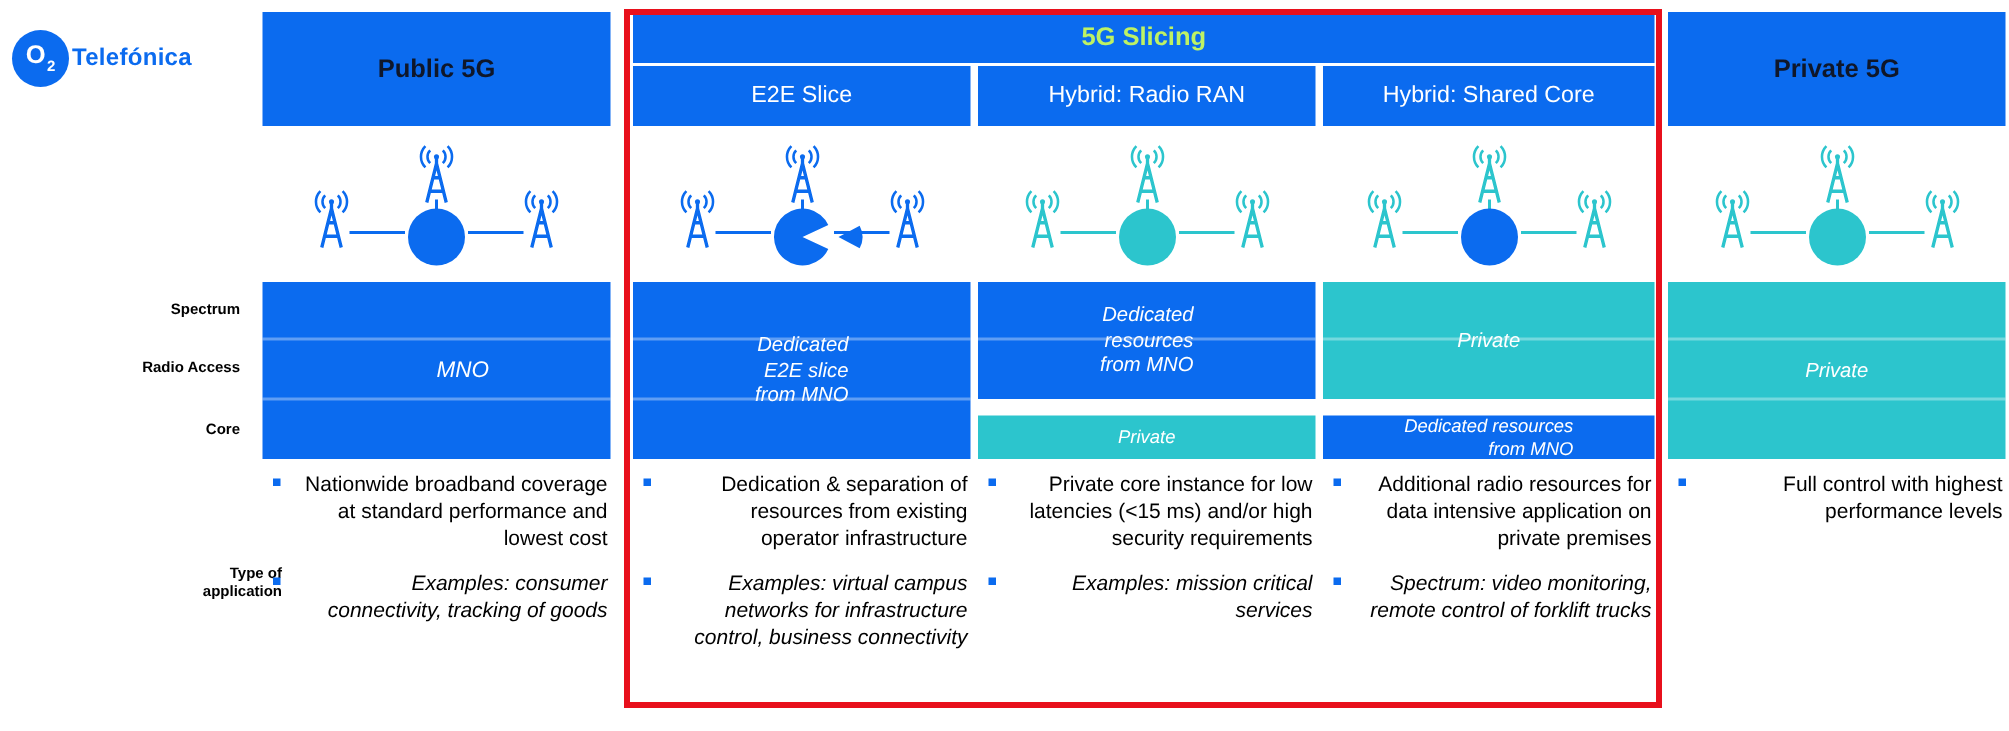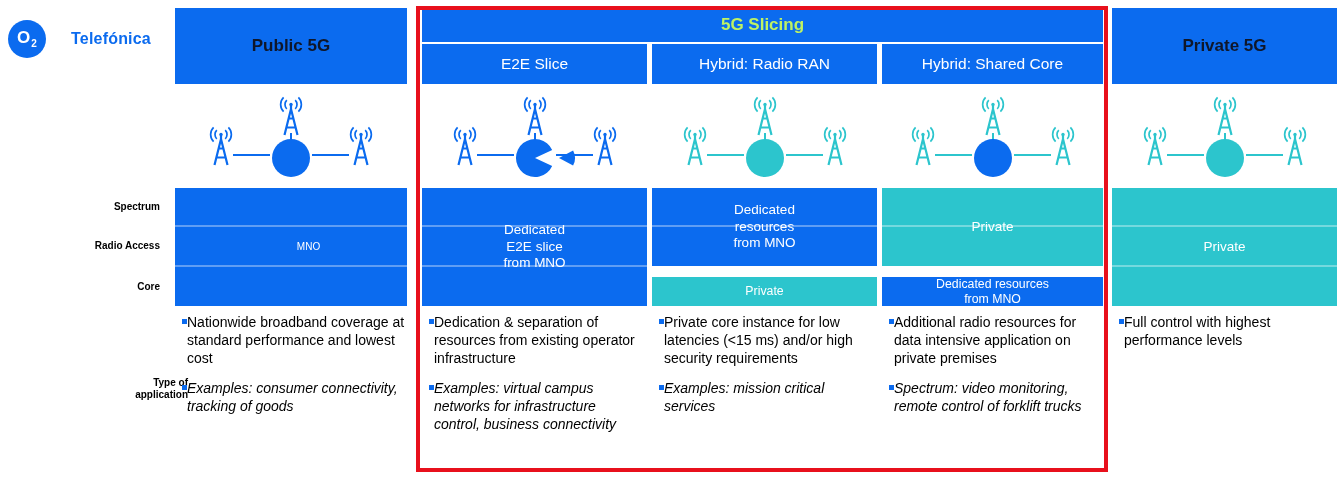--- a/index.html
+++ b/index.html
@@ -3,21 +3,21 @@
 <meta charset="utf-8">
 <style>
   :root{
     --blue:#0b6bef; --teal:#2cc5cd; --red:#e8101c; --text:#000000; --white:#ffffff;
   }
   html,body{margin:0;padding:0;background:#fff;}
   body{font-family:"Liberation Sans", sans-serif; color:var(--text);}
   .page{position:relative;width:1339px;height:487px;background:#fff;overflow:hidden;}
 
   
-  .logo{position:absolute;left:8px;top:20px;display:flex;align-items:center;gap:25px;}
+  .logo{position:absolute;left:8px;top:20px;display:flex;align-items:center;gap:2px;}
   .o2-circle{width:38px;height:38px;border-radius:50%;background:var(--blue);display:flex;align-items:center;justify-content:center;color:#fff;font-weight:bold;font-size:17px;line-height:1;}
   .o2-circle sub{font-size:10px;margin-left:1px;}
   .logo-name{color:var(--blue);font-weight:bold;font-size:16px;letter-spacing:.2px;}
 
   
   .row-label{position:absolute;left:0;width:160px;display:flex;align-items:center;justify-content:flex-end;font-weight:bold;font-size:10px;text-align:right;white-space:pre-line;line-height:1.25;}
   .lab-spectrum{top:188px;height:38px;}
   .lab-radio{top:227px;height:39px;}
   .lab-core{top:269px;height:37px;}
   .lab-app{top:358px;height:62px;margin-left:28px;}
@@ -27,32 +27,32 @@
   .full-hd{position:absolute;left:0;right:0;top:8px;height:76px;background:var(--blue);color:#0f172a;display:flex;align-items:center;justify-content:center;font-weight:bold;font-size:17px;}
   .sub-hd{position:absolute;left:0;right:0;top:44px;height:40px;background:var(--blue);color:#fff;display:flex;align-items:center;justify-content:center;font-size:15.5px;}
   .slicing-title{position:absolute;left:422px;top:8px;width:681px;height:34px;background:var(--blue);color:#bef264;display:flex;align-items:center;justify-content:center;font-weight:bold;font-size:17px;}
 
   
   .net{position:absolute;top:92px;left:50%;transform:translateX(-50%);width:200px;height:92px;color:var(--ant,#0b6bef);}
   .net .lnk{stroke:var(--ant,#0b6bef);stroke-width:2;}
   .net .core-circle{fill:var(--core-c,#0b6bef);}
 
   
-  .bar{position:absolute;left:0;right:0;display:flex;align-items:center;justify-content:center;color:#fff;text-align:center;white-space:pre-line;line-height:1.25;font-size:13.5px;}
+  .bar{position:absolute;left:0;right:0;display:flex;align-items:center;justify-content:center;color:#fff;text-align:right;white-space:pre-line;line-height:1.25;font-size:13.5px;font-style:italic;}
   .bar-full{top:188px;height:118px;}
   .bar-top{top:188px;height:78px;}
   .bar-core{top:277px;height:29px;font-size:12.3px;line-height:1.15;}
   .bar.blue{background:var(--blue);}
   .bar.teal{background:var(--teal);}
-  .bar .big{font-size:10px;margin-left:35px;}
+  .bar .big{font-size:15px;margin-left:35px;}
   .hdiv{position:absolute;left:0;right:0;height:2px;background:rgba(255,255,255,.35);}
 
   
   .apps{position:absolute;top:313px;left:7px;right:2px;}
-  .bullet{display:flex;gap:0;margin-bottom:11px;}
+  .bullet{display:flex;gap:16px;margin-bottom:11px;text-align:right;}
   .bullet .marker{flex:none;width:5px;height:5px;background:var(--blue);margin-top:6px;}
   .bullet .btxt{font-size:14px;line-height:1.3;}
   .bullet.italic .btxt{font-style:italic;}
 
   
   .red-box{position:absolute;left:416px;top:6px;width:692px;height:466px;border:4px solid var(--red);box-sizing:border-box;pointer-events:none;}
 </style>
 </head>
 <body>
 

